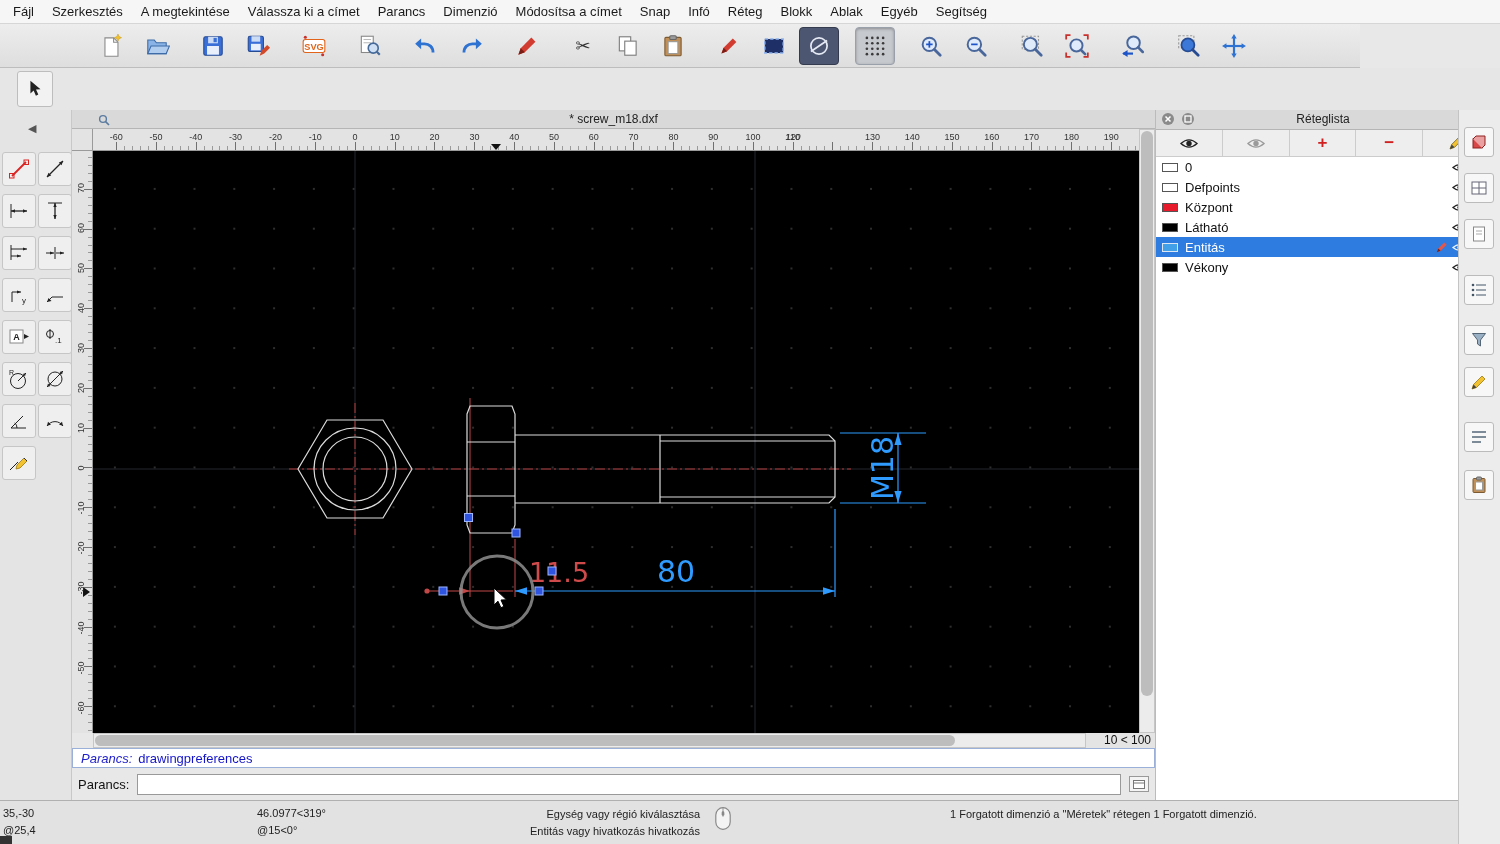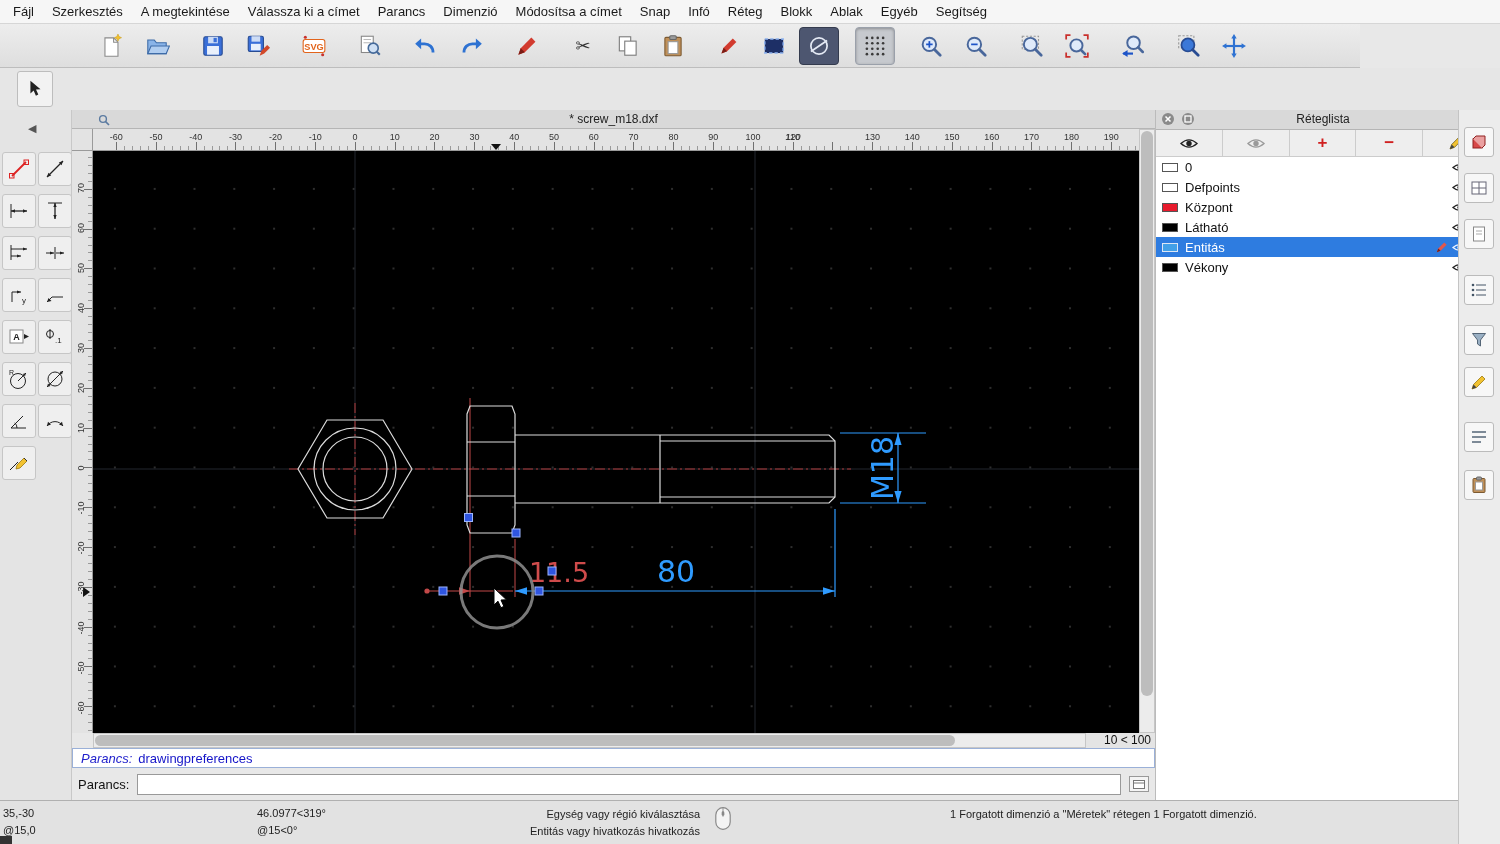--- a/index.html
+++ b/index.html
@@ -806,21 +806,21 @@
             <rect x="0.5" y="0.5" width="11" height="8" fill="#fff" stroke="#777"></rect>
             <line x1="0.5" y1="3" x2="11.5" y2="3" stroke="#777"></line>
           </svg>
         </span>
     </div>
   </div>
 
   <div class="statusbar">
     <div class="sb-abs">
       <div class="sb-line">35,-30</div>
-      <div class="sb-line">@15,0</div>
+      <div class="sb-line">@25,4</div>
     </div>
     <div class="sb-polar">
       <div class="sb-line">46.0977&lt;319°</div>
       <div class="sb-line">@15&lt;0°</div>
     </div>
     <div class="sb-hint">
       <div class="sb-line">Egység vagy régió kiválasztása</div>
       <div class="sb-line">Entitás vagy hivatkozás hivatkozás</div>
     </div>
     <span class="sb-mouse"><svg width="18" height="27" viewBox="0 0 20 28">

